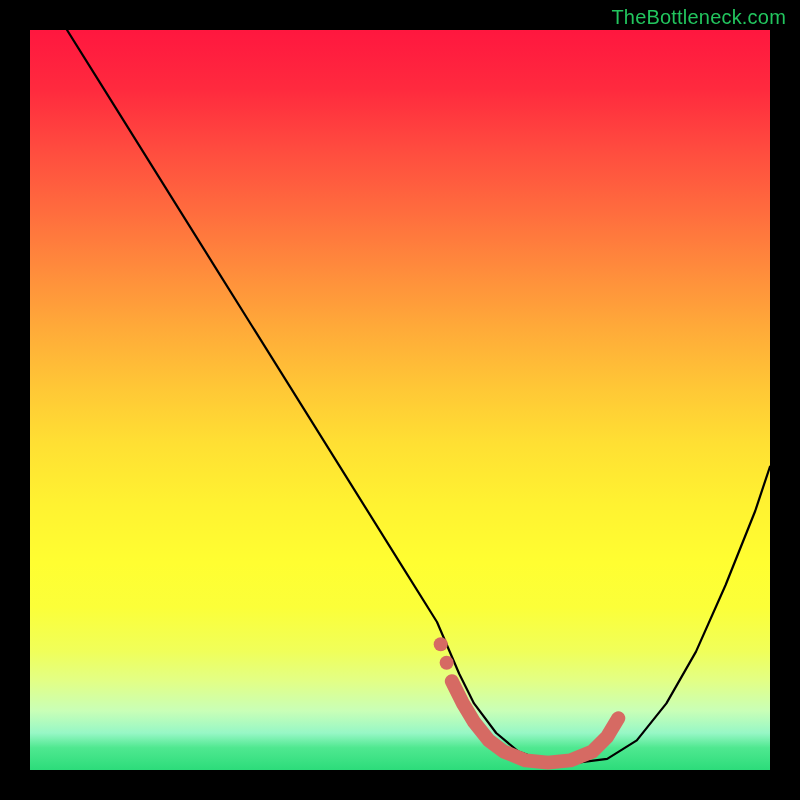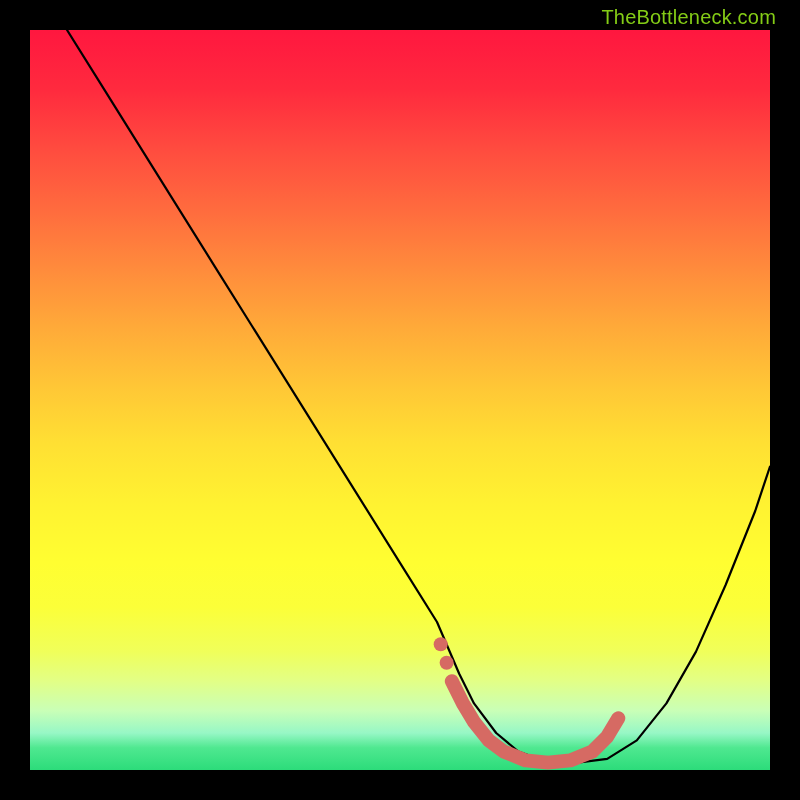--- a/index.html
+++ b/index.html
@@ -33,22 +33,22 @@
       #e2ff86 88%,
       #c9ffb7 92%,
       #97f7c6 95%,
       #4fe890 97%,
       #2cdc7a 100%
     );
   }
   .watermark {
     position: absolute;
     top: 6px;
-    right: 24px;
-    color: #84cc16;
+    right: 14px;
+    color: #22c55e;
     font-size: 20px;
     letter-spacing: 0.2px;
     font-weight: 500;
   }
   svg.plot {
     position: absolute;
     left: 0;
     top: 0;
     width: 740px;
     height: 740px;

